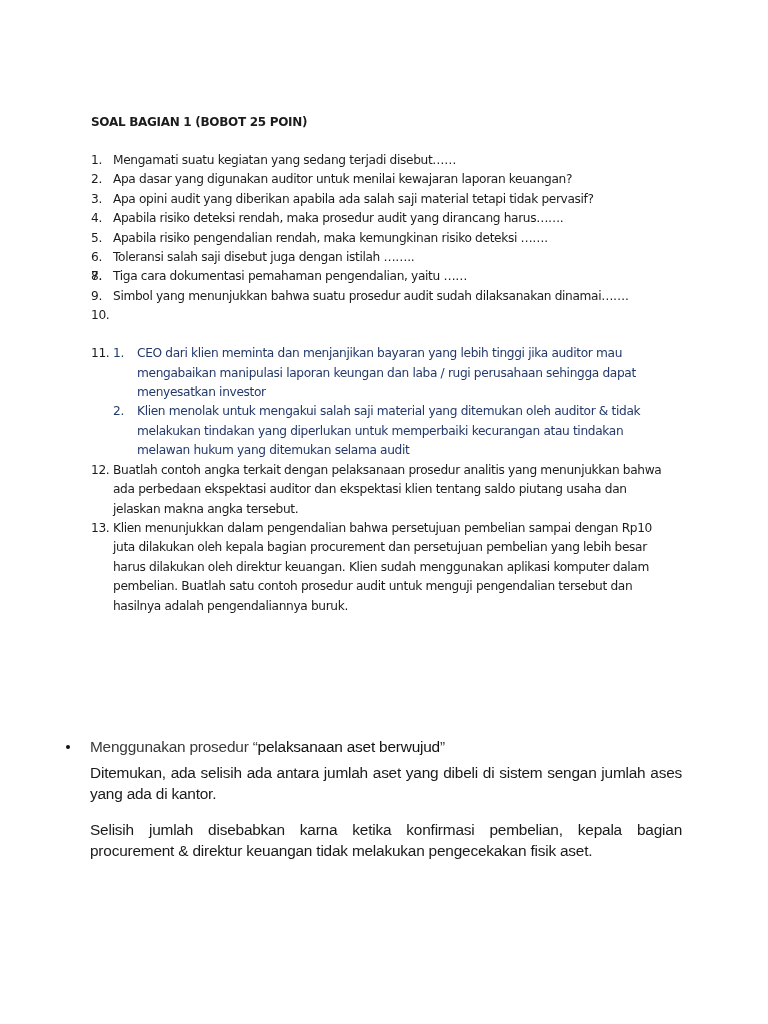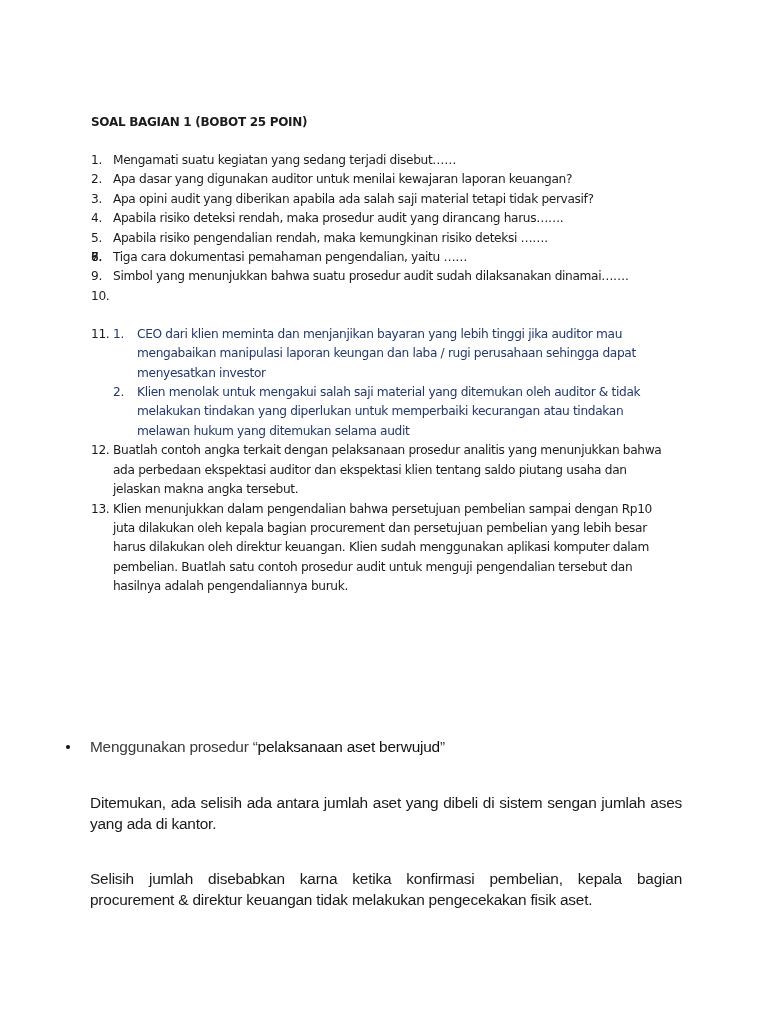--- a/index.html
+++ b/index.html
@@ -98,40 +98,40 @@
       border-radius: 50%;
       background: #111;
     }
     .bullet-line .quoted {
       color: #111;
     }
     .para {
       padding-left: 28px;
       line-height: 21px;
       text-align: justify;
-      margin-top: 34px;
+      margin-top: 4px;
       color: #1a1a1a;
     }
   </style>
 </head>
 <body>
 
 <div class="page">
   <div class="doc">
 
     <h2 class="section-heading">SOAL BAGIAN 1 (BOBOT 25 POIN)</h2>
     <div class="spacer-heading"></div>
 
     <ol class="q-list">
       <li><span class="num">1.</span><span>Mengamati suatu kegiatan yang sedang terjadi disebut……</span></li>
       <li><span class="num">2.</span><span>Apa dasar yang digunakan auditor untuk menilai kewajaran laporan keuangan?</span></li>
       <li><span class="num">3.</span><span>Apa opini audit yang diberikan apabila ada salah saji material tetapi tidak pervasif?</span></li>
       <li><span class="num">4.</span><span>Apabila risiko deteksi rendah, maka prosedur audit yang dirancang harus…….</span></li>
       <li><span class="num">5.</span><span>Apabila risiko pengendalian rendah, maka kemungkinan risiko deteksi …….</span></li>
-      <li><span class="num">6.</span></li>
+      <li><span class="num">6.</span><span>Toleransi salah saji disebut juga dengan istilah ……..</span></li>
       <li><span class="num">7.</span></li>
       <li><span class="num">8.</span><span>Tiga cara dokumentasi pemahaman pengendalian, yaitu ……</span></li>
       <li><span class="num">9.</span><span>Simbol yang menunjukkan bahwa suatu prosedur audit sudah dilaksanakan dinamai…….</span></li>
       <li><span class="num">10.</span></li>
     </ol>
 
     <div class="gap"></div>
 
     <div class="spacer-heading"></div>
 

